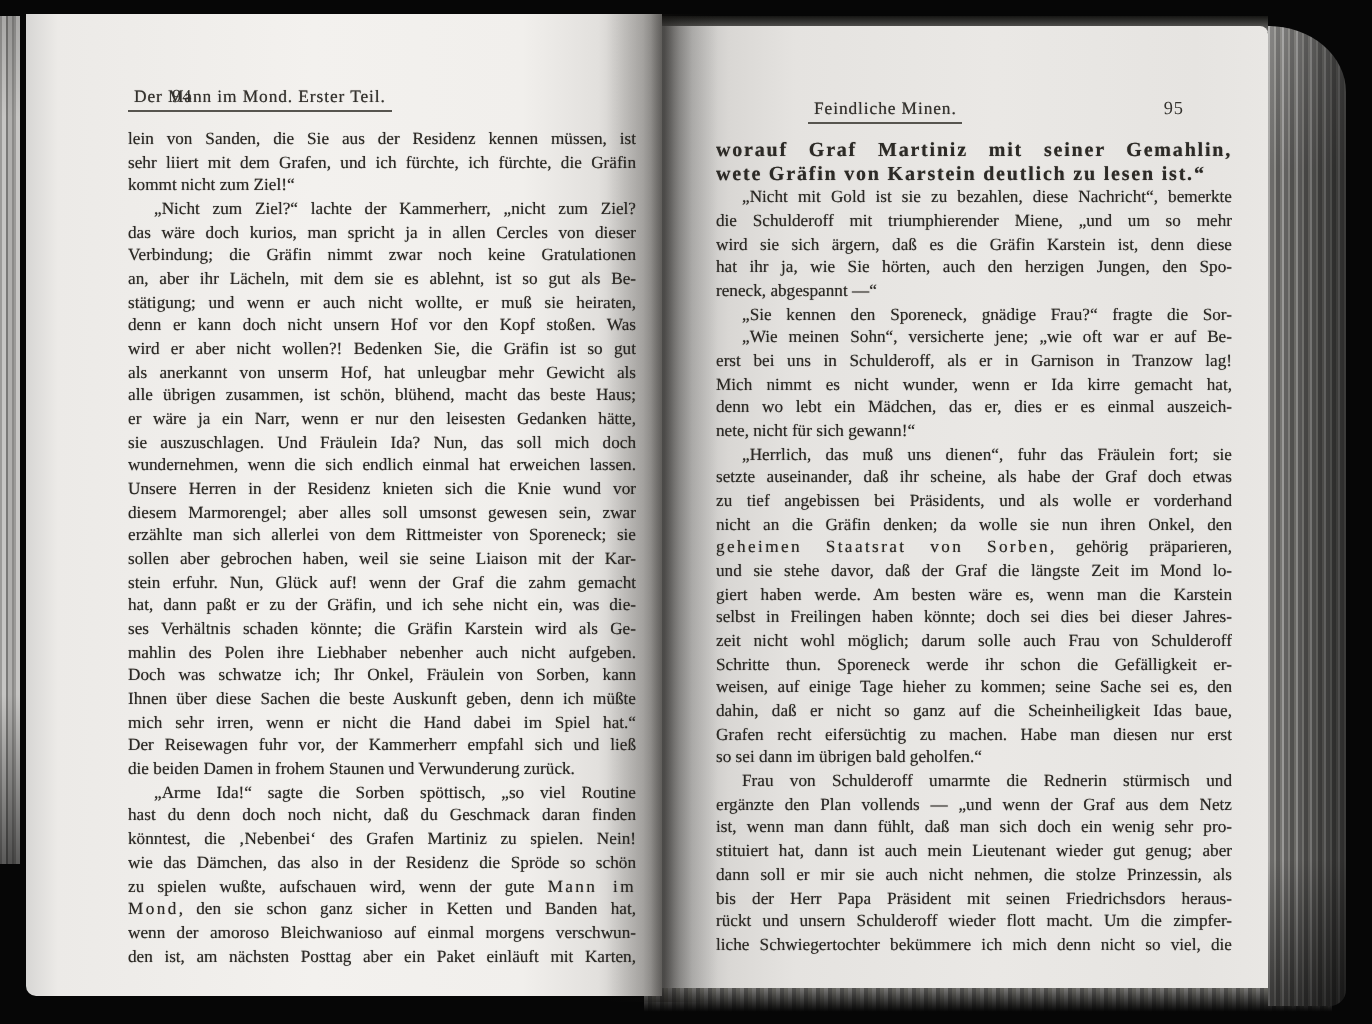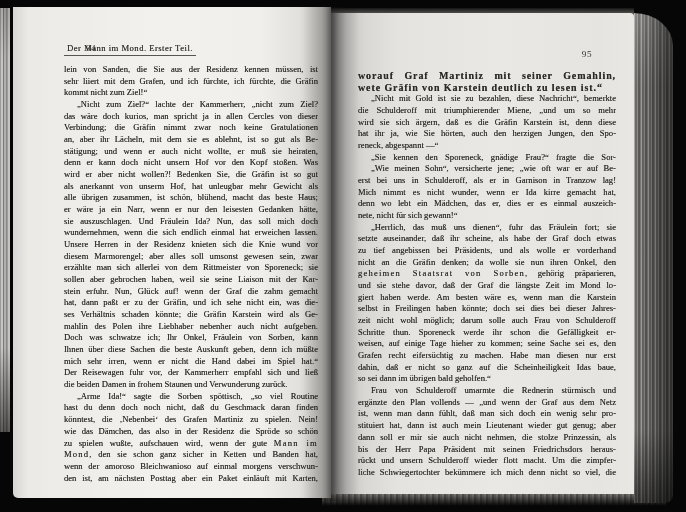--- a/index.html
+++ b/index.html
@@ -141,20 +141,21 @@
         <div class="line">wie das Dämchen, das also in der Residenz die Spröde so schön</div>
         <div class="line"><span>zu spielen wußte, aufschauen wird, wenn der gute </span><span class="spaced">Mann im</span></div>
         <div class="line"><span class="spaced">Mond</span><span>, den sie schon ganz sicher in Ketten und Banden hat,</span></div>
         <div class="line">wenn der amoroso Bleichwanioso auf einmal morgens verschwun-</div>
         <div class="line">den ist, am nächsten Posttag aber ein Paket einläuft mit Karten,</div>
       </div>
   </div>
 
   <div class="page right-page">
     <div class="head">
+      <span class="title-wrap tw-right"><span class="title">Feindliche Minen.</span></span>
       <span class="pagenum pn-right">95</span>
     </div>
     <div class="text">
         <div class="line spaced">worauf Graf Martiniz mit seiner Gemahlin, verwit-</div>
         <div class="line end spaced">wete Gräfin von Karstein deutlich zu lesen ist.“</div>
         <div class="line indent">„Nicht mit Gold ist sie zu bezahlen, diese Nachricht“, bemerkte</div>
         <div class="line">die Schulderoff mit triumphierender Miene, „und um so mehr</div>
         <div class="line">wird sie sich ärgern, daß es die Gräfin Karstein ist, denn diese</div>
         <div class="line">hat ihr ja, wie Sie hörten, auch den herzigen Jungen, den Spo-</div>
         <div class="line end">reneck, abgespannt —“</div>
@@ -168,22 +169,22 @@
         <div class="line">setzte auseinander, daß ihr scheine, als habe der Graf doch etwas</div>
         <div class="line">zu tief angebissen bei Präsidents, und als wolle er vorderhand</div>
         <div class="line">nicht an die Gräfin denken; da wolle sie nun ihren Onkel, den</div>
         <div class="line"><span class="spaced">geheimen Staatsrat von Sorben</span><span>, gehörig präparieren,</span></div>
         <div class="line">und sie stehe davor, daß der Graf die längste Zeit im Mond lo-</div>
         <div class="line">giert haben werde. Am besten wäre es, wenn man die Karstein</div>
         <div class="line">selbst in Freilingen haben könnte; doch sei dies bei dieser Jahres-</div>
         <div class="line">zeit nicht wohl möglich; darum solle auch Frau von Schulderoff</div>
         <div class="line">Schritte thun. Sporeneck werde ihr schon die Gefälligkeit er-</div>
         <div class="line">weisen, auf einige Tage hieher zu kommen; seine Sache sei es, den</div>
+        <div class="line">dahin, daß er nicht so ganz auf die Scheinheiligkeit Idas baue,</div>
         <div class="line">Grafen recht eifersüchtig zu machen. Habe man diesen nur erst</div>
-        <div class="line">dahin, daß er nicht so ganz auf die Scheinheiligkeit Idas baue,</div>
         <div class="line end">so sei dann im übrigen bald geholfen.“</div>
         <div class="line indent">Frau von Schulderoff umarmte die Rednerin stürmisch und</div>
         <div class="line">ergänzte den Plan vollends — „und wenn der Graf aus dem Netz</div>
         <div class="line">ist, wenn man dann fühlt, daß man sich doch ein wenig sehr pro-</div>
         <div class="line">stituiert hat, dann ist auch mein Lieutenant wieder gut genug; aber</div>
         <div class="line">dann soll er mir sie auch nicht nehmen, die stolze Prinzessin, als</div>
         <div class="line">bis der Herr Papa Präsident mit seinen Friedrichsdors heraus-</div>
         <div class="line">rückt und unsern Schulderoff wieder flott macht. Um die zimpfer-</div>
         <div class="line">liche Schwiegertochter bekümmere ich mich denn nicht so viel, die</div>
       </div>

